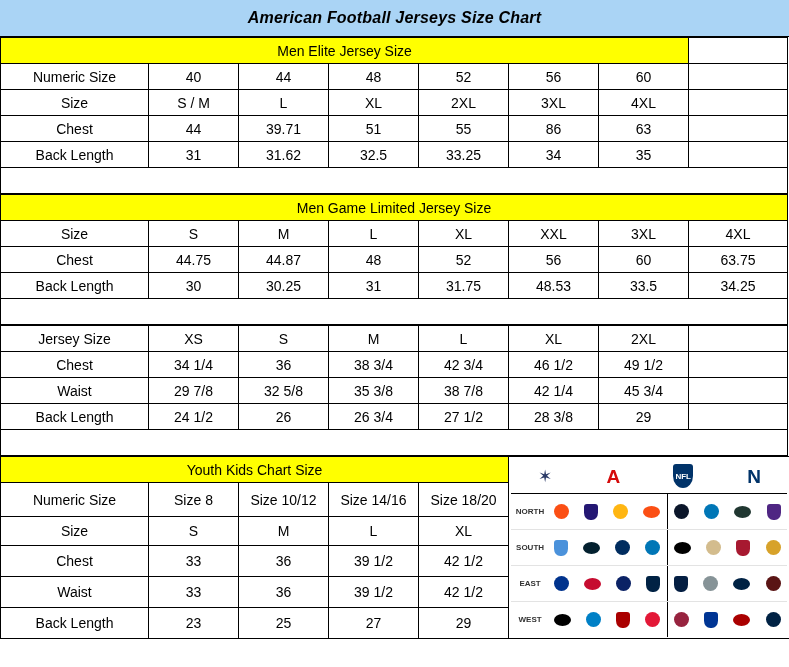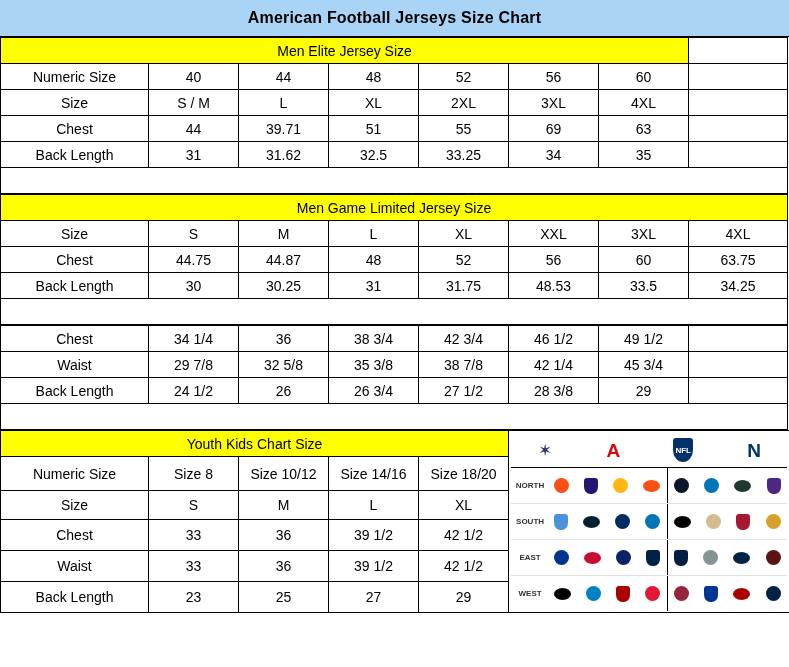--- a/index.html
+++ b/index.html
@@ -20,20 +20,21 @@
     height: 667px;
     background: #ffffff;
   }
   .title-bar {
     height: 36px;
     background: #aad4f5;
     border-bottom: 1px solid #000;
     display: flex;
     align-items: center;
     justify-content: center;
+    font-style: italic;
   }
   .title-bar .title {
     font-weight: bold;
     font-size: 16px;
     letter-spacing: 0.2px;
   }
   table.chart {
     border-collapse: collapse;
     table-layout: fixed;
     width: 755px;
@@ -199,21 +200,21 @@
         <td>3XL</td>
         <td>4XL</td>
         <td class="blank"></td>
       </tr>
       <tr>
         <td class="rowlabel">Chest</td>
         <td>44</td>
         <td>39.71</td>
         <td>51</td>
         <td>55</td>
-        <td>69</td>
+        <td>86</td>
         <td>63</td>
         <td class="blank"></td>
       </tr>
       <tr>
         <td class="rowlabel">Back Length</td>
         <td>31</td>
         <td>31.62</td>
         <td>32.5</td>
         <td>33.25</td>
         <td>34</td>
@@ -282,20 +283,30 @@
       <col style="width:148px">
         <col style="width:90px">
         <col style="width:90px">
         <col style="width:90px">
       <col style="width:90px">
         <col style="width:90px">
         <col style="width:90px">
         <col style="width:99px">
     </colgroup>
     <tbody>
+      <tr>
+        <td class="rowlabel">Jersey Size</td>
+        <td>XS</td>
+        <td>S</td>
+        <td>M</td>
+        <td>L</td>
+        <td>XL</td>
+        <td>2XL</td>
+        <td class="blank"></td>
+      </tr>
       <tr>
         <td class="rowlabel">Chest</td>
         <td>34 1/4</td>
         <td>36</td>
         <td>38 3/4</td>
         <td>42 3/4</td>
         <td>46 1/2</td>
         <td>49 1/2</td>
         <td class="blank"></td>
       </tr>

